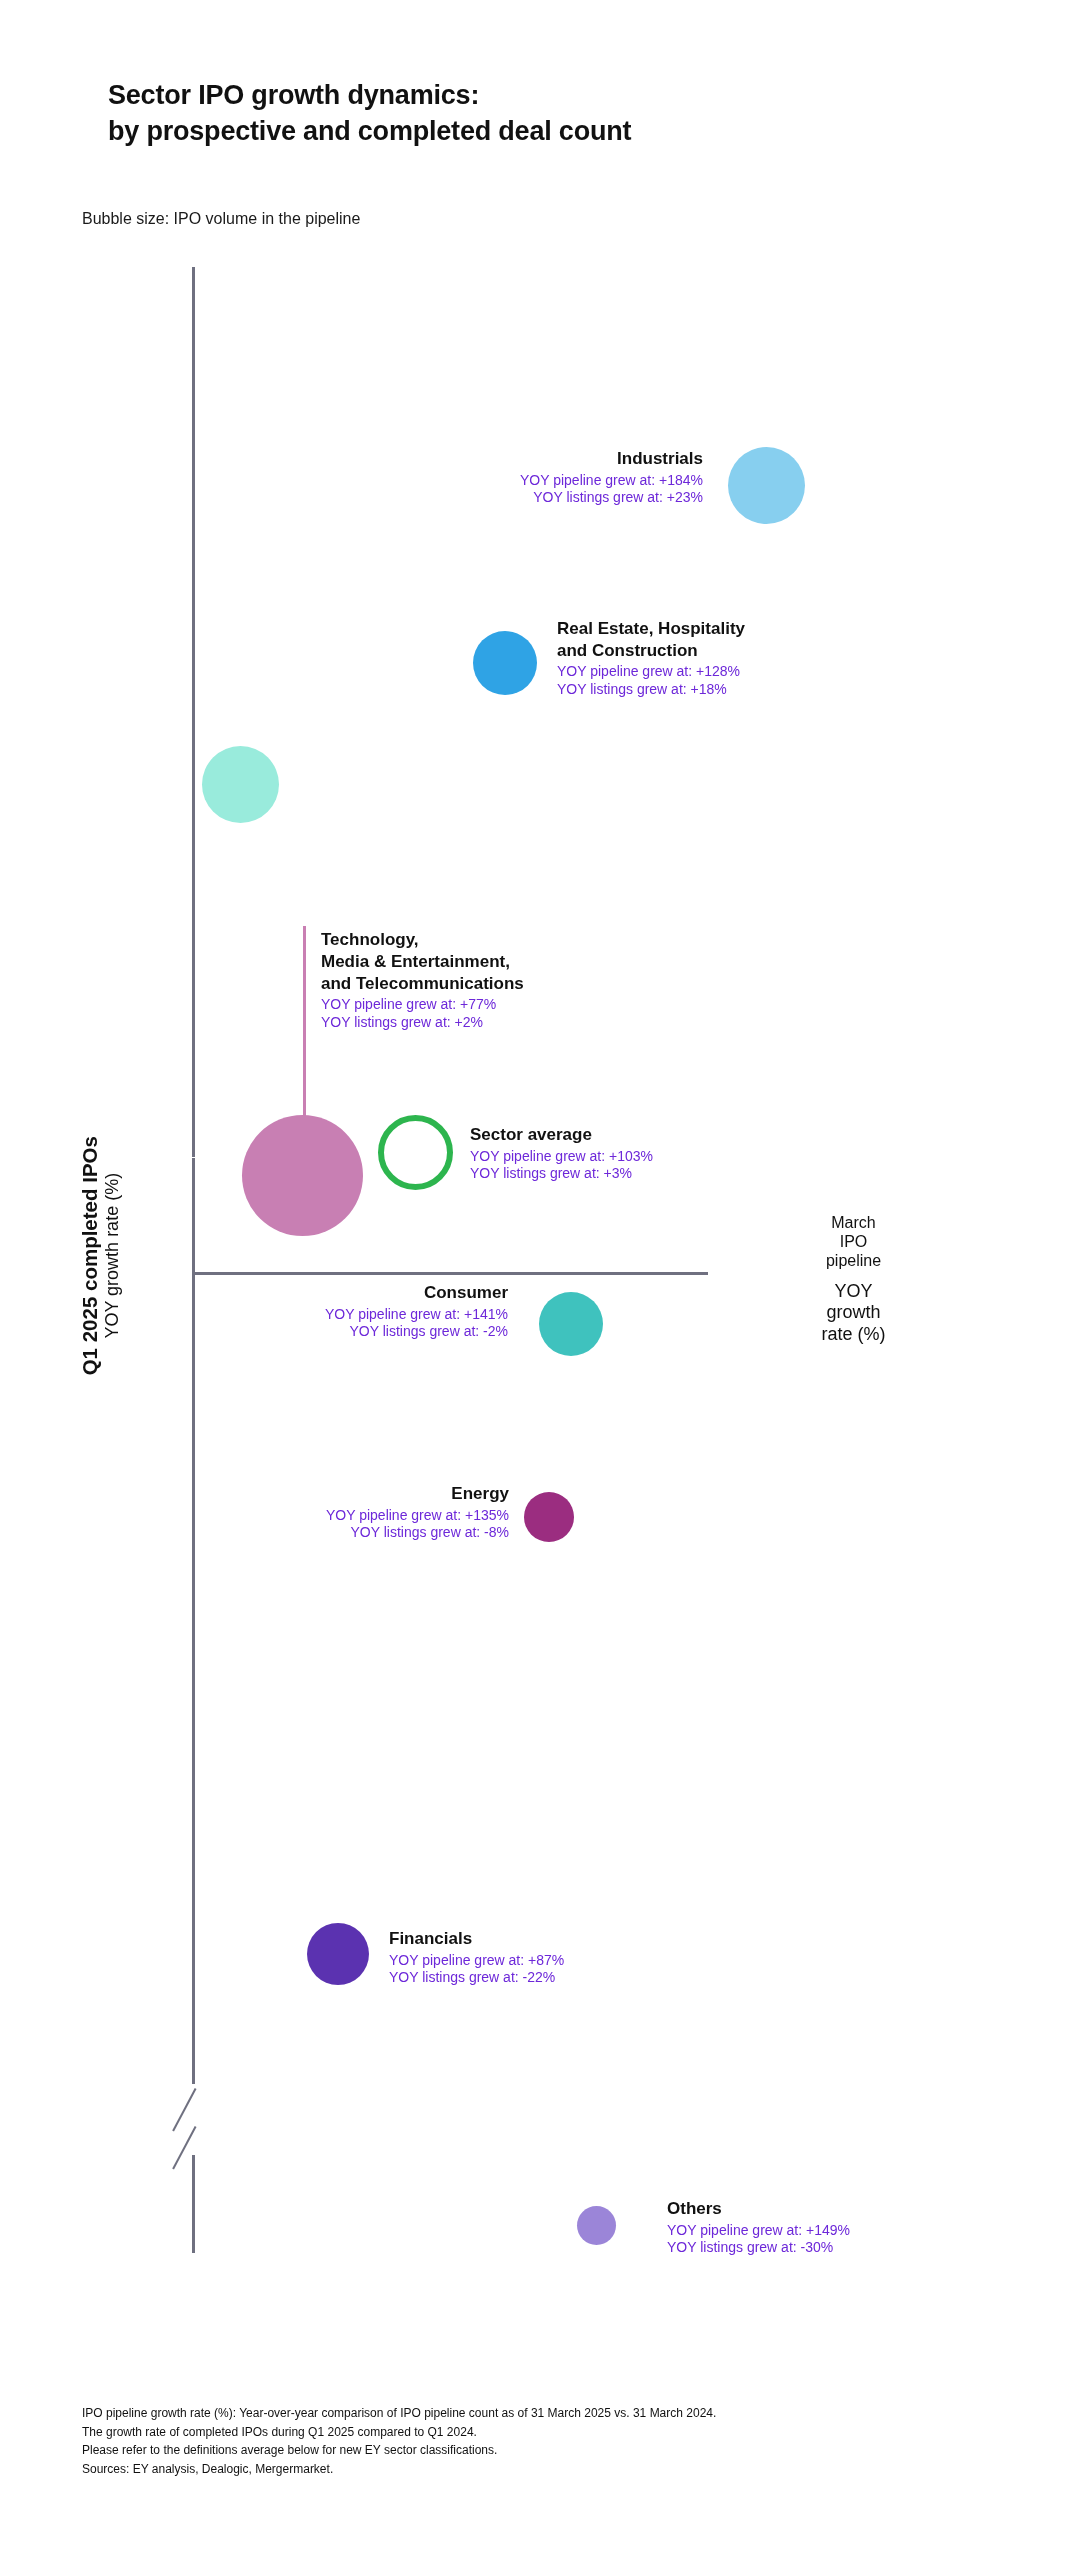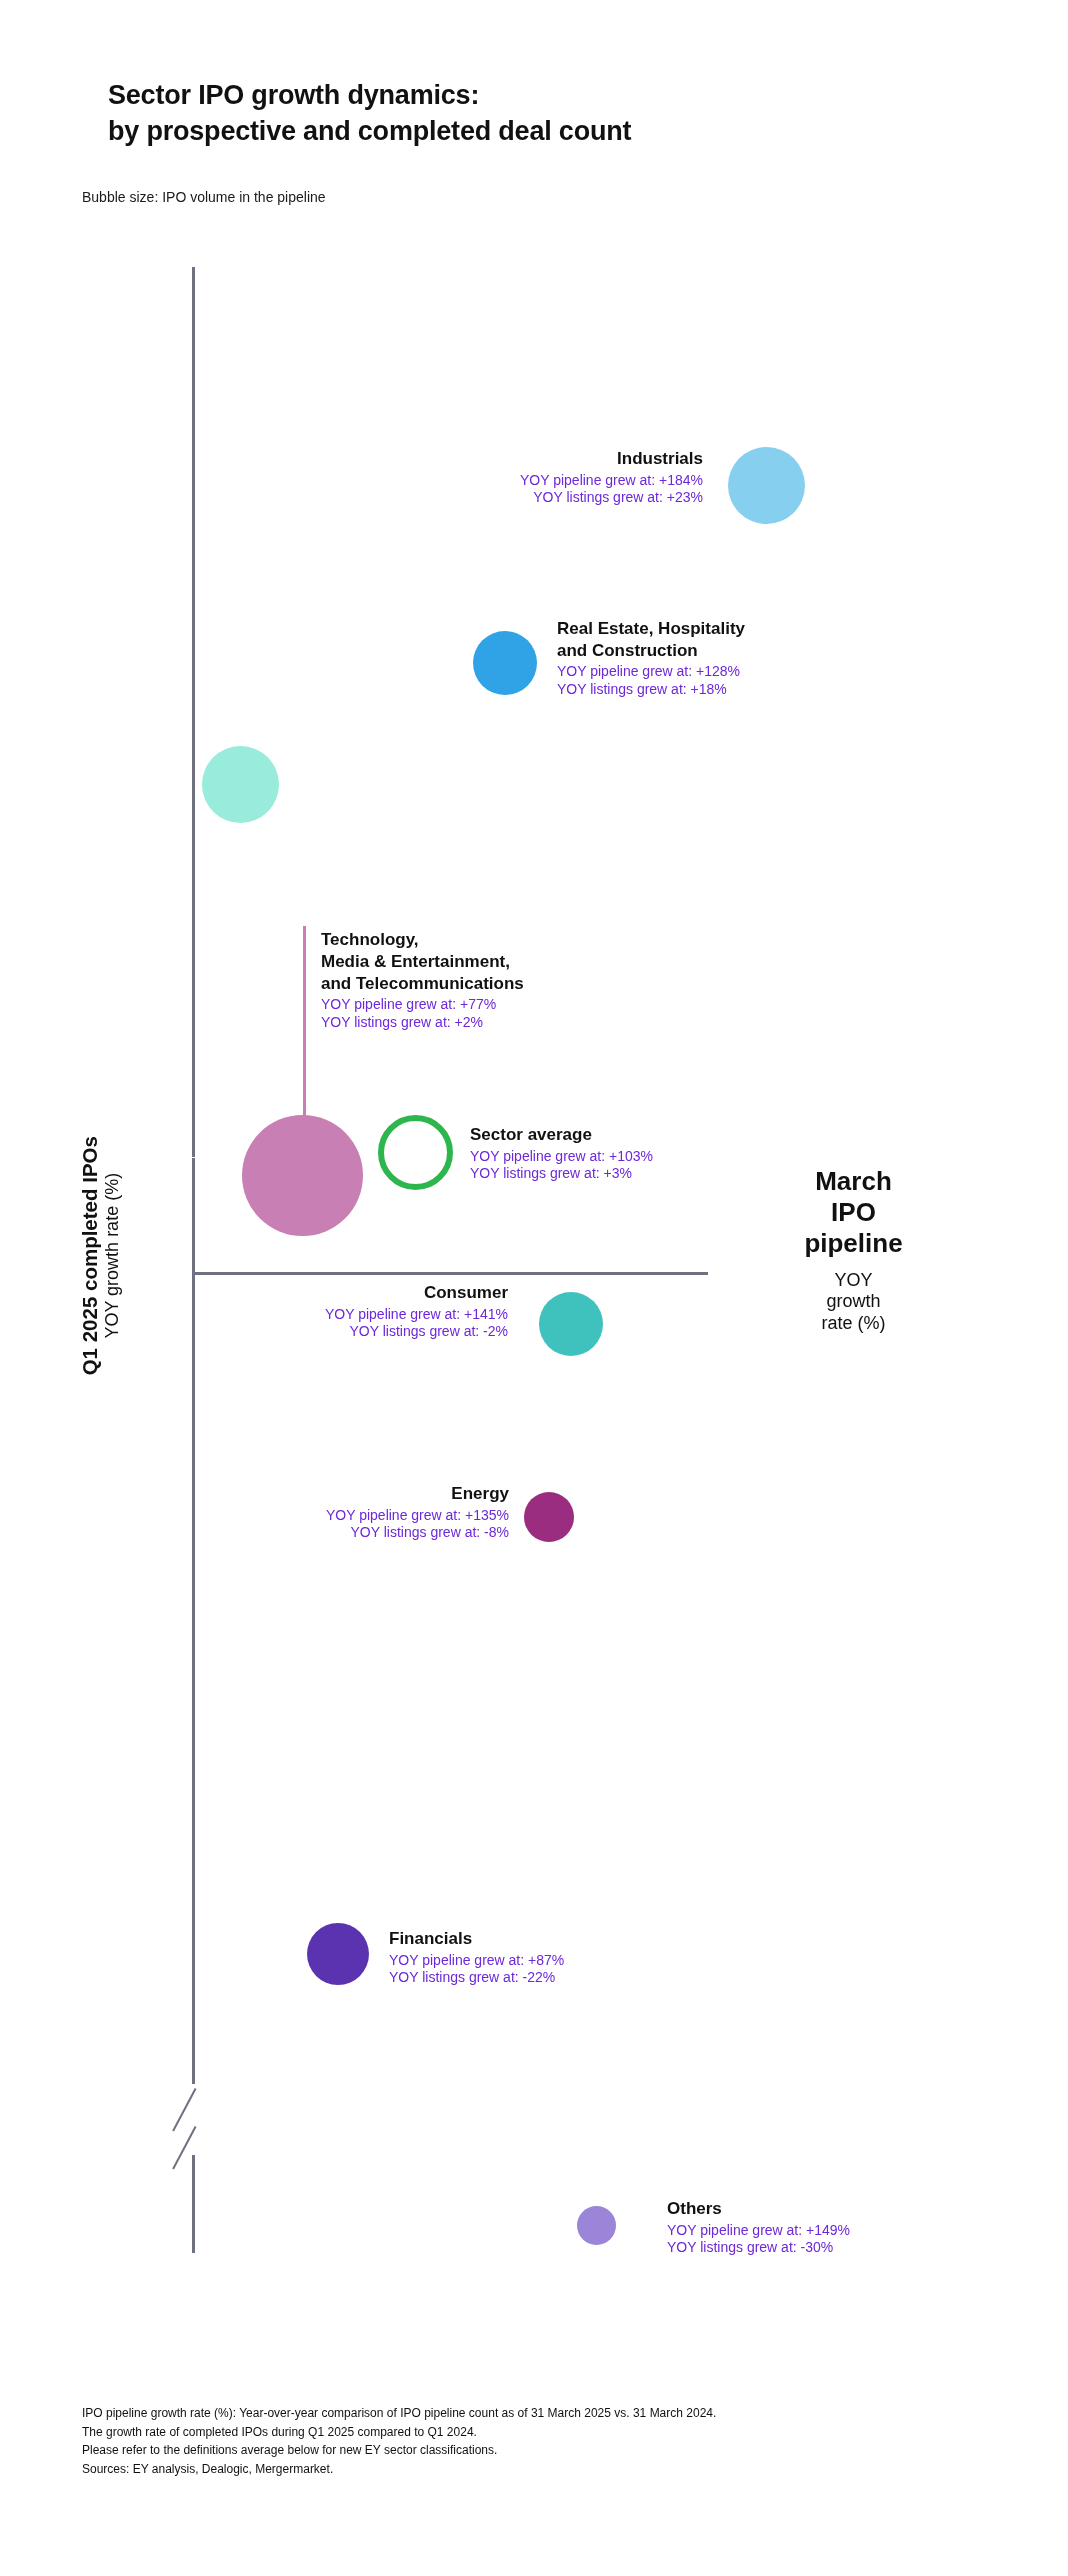--- a/index.html
+++ b/index.html
@@ -12,22 +12,22 @@
   }
   #page { position: relative; width: 1069px; height: 2576px; }
 
   
   .title {
     position: absolute; left: 82px; top: 78px;
     font-size: 27px; font-weight: bold; line-height: 1.32;
     letter-spacing: -0.2px; color: #111111; white-space: pre-line; margin-left: 26px;
   }
   .subtitle {
-    position: absolute; left: 82px; top: 189px;
-    font-size: 14px; font-weight: normal; color: #1a1a1a;
+    position: absolute; left: 82px; top: 210px;
+    font-size: 16px; font-weight: normal; color: #1a1a1a;
   }
 
   
   .axis-v {
     position: absolute; left: 192px; top: 267px;
     width: 2.7px; height: 890px; background: #6f7080;
   }
   .axis-v2 {
     position: absolute; left: 192px; top: 1158px;
     width: 2.7px; height: 926px; background: #6f7080;
@@ -55,21 +55,21 @@
     width: 374px; transform: rotate(-90deg);
     text-align: center; line-height: 1.18;
   }
   .ylabel .l1 { font-size: 20.5px; font-weight: bold; display: block; }
   .ylabel .l2 { font-size: 18px; font-weight: normal; display: block; }
 
   .xlabel {
     position: absolute; left: 778px; top: 1166px;
     width: 151px; text-align: center; line-height: 1.2;
   }
-  .xlabel .l1 { font-size: 26px; font-weight: bold; display: block; }
+  .xlabel .l1 { font-size: 16px; font-weight: normal; display: block; margin-top: 47px; }
   .xlabel .l2 { font-size: 18px; font-weight: normal; display: block; margin-top: 10px; }
 
   
   .bubble { position: absolute; border-radius: 50%; }
   .ring { position: absolute; border-radius: 50%; background: transparent; }
 
   
   .lbl { position: absolute; line-height: 1.28; }
   .lbl .name { font-size: 17px; font-weight: bold; display: block; white-space: pre-line; margin-bottom: 1.8px; }
   .lbl .det  { font-size: 14px; font-weight: normal; display: block; color: #6d28d9; }

